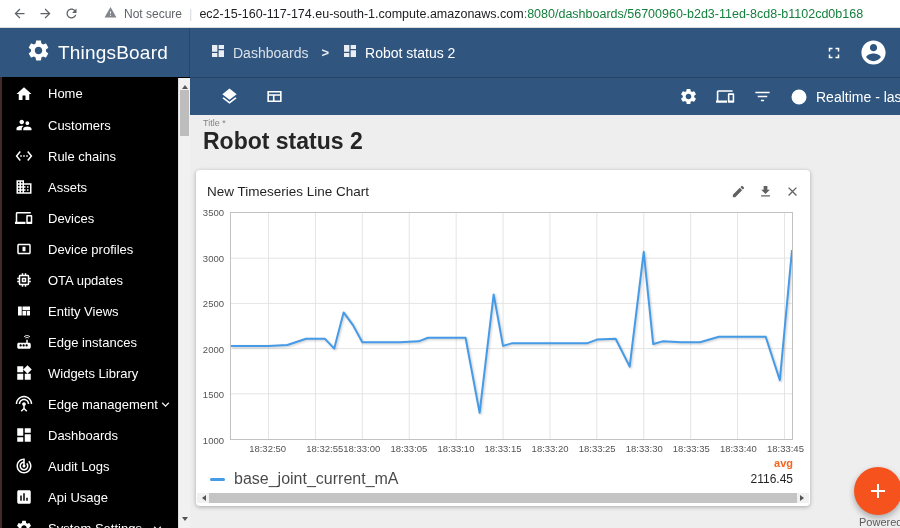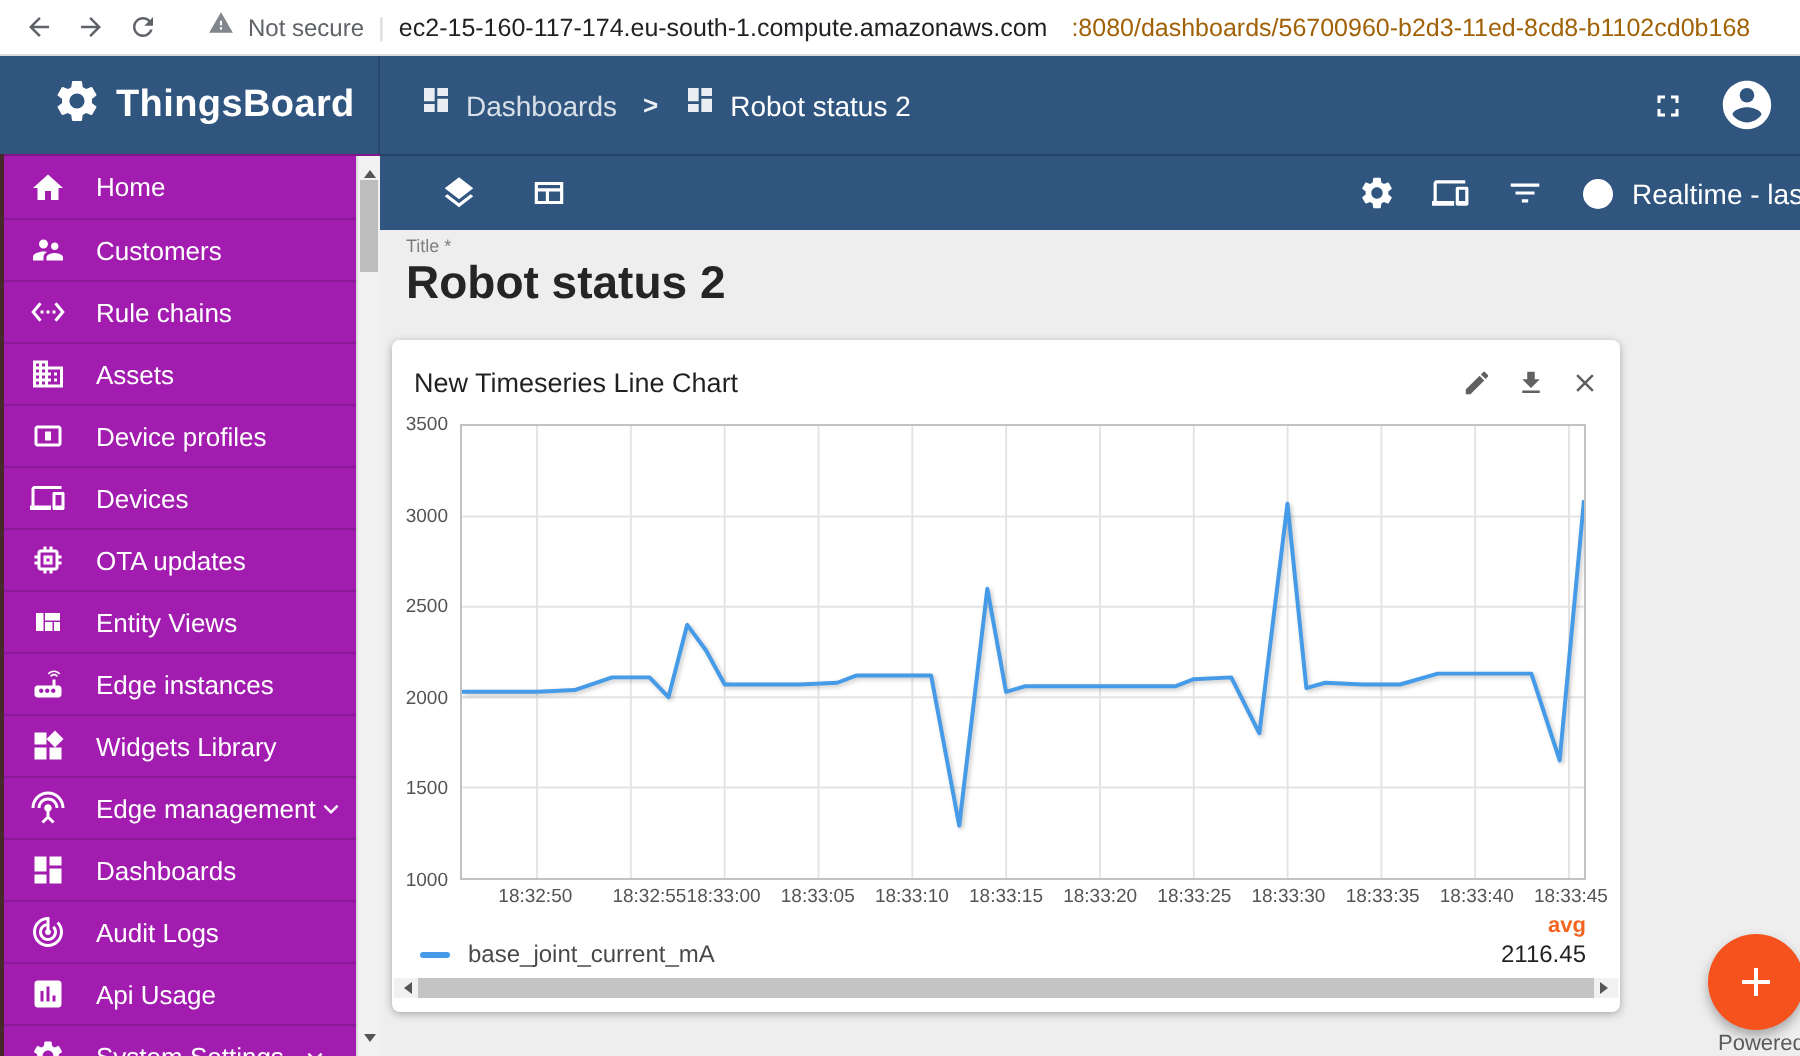--- a/index.html
+++ b/index.html
@@ -10,40 +10,40 @@
   .browser-bar { height:28px; background:#fff; border-bottom:1px solid #dadce0;
     display:flex; align-items:center; padding:0 8px; gap:4px; }
   .nav-ic { width:22px; height:22px; display:flex; align-items:center; justify-content:center; }
   .nav-ic svg { width:15px; height:15px; fill:#5f6368; }
   .omnibox { display:flex; align-items:center; margin-left:18px; gap:7px; flex:1; overflow:hidden; }
   .warn-ic svg { width:13px; height:13px; fill:#80868b; }
   .not-secure { font-size:12px; color:#5f6368;text-align:right; }
   .url-sep { color:#dadce0; font-size:13px; }
   .url { font-size:12.5px; white-space:nowrap; }
   .url .host { color:#202124; }
-  .url .path { color:#a16207;margin-left:12px; }
+  .url .path { color:#15803d; }
 
   
   .app-header { height:49px; background:#305680; display:flex; align-items:center; color:#fff; }
   .logo-zone { width:190px; height:100%; display:flex; align-items:center; padding-left:26px;
     border-right:1px solid rgba(0,0,0,0.18); flex:0 0 auto; }
   .logo-ic svg { width:25px; height:25px; fill:#fff; }
-  .logo-text { font-size:19px; font-weight:700; margin-left:7px; letter-spacing:.2px; }
+  .logo-text { font-size:19px; font-weight:400; margin-left:7px; letter-spacing:.2px; }
   .breadcrumb { display:flex; align-items:center; margin-left:20px; gap:7px; }
   .crumb-ic svg { width:16px; height:16px; fill:#fff; opacity:.9; }
   .crumb-lbl { font-size:14px; font-weight:500; color:rgba(255,255,255,.82); }
   .crumb-lbl.current { color:#fff; }
   .crumb-sep { font-size:13px; font-weight:700; margin:0 6px; color:rgba(255,255,255,.9); }
   .hdr-right { margin-left:auto; display:flex; align-items:center; gap:16px; padding-right:12px; }
   .hdr-ic svg { width:18px; height:18px; fill:#fff; }
   .hdr-ic.avatar svg { width:29px; height:29px; }
 
   
   .sidebar { position:absolute; left:0; top:77px; width:190px; height:451px;
-    background:#a21caf; border-top:1px solid rgba(0,0,0,0.22); }
+    background:#000000; border-top:1px solid rgba(0,0,0,0.22); }
   .edge-strip { position:absolute; left:0; top:77px; width:2px; height:451px; background:#46282a; z-index:5; }
   .side-items { width:178px; overflow:hidden; height:100%; }
   .side-item { height:31px; display:flex; align-items:center; padding-left:15px; color:#fff; cursor:pointer; }
   .side-item + .side-item { border-top:1px solid rgba(0,0,0,0.14); }
   .side-icon { width:18px; height:18px; flex:0 0 auto; display:flex; }
   .side-icon svg { width:18px; height:18px; fill:#fff; }
   .side-label { font-size:13px; font-weight:500; margin-left:15px; white-space:nowrap; }
   .side-chevron { margin-left:auto; margin-right:13px; display:flex; }
   .side-chevron svg { width:15px; height:15px; fill:#fff; opacity:.95; }
   .v-scroll { position:absolute; right:0; top:0; width:12px; height:100%;
@@ -85,21 +85,21 @@
   .series-line { fill:none; stroke-width:2; stroke-linejoin:round;
     filter:drop-shadow(1px 1.5px 1px rgba(0,0,0,.22)); }
   .ylab { position:absolute; left:0; width:28px; text-align:right; font-size:9.5px; color:#545454; }
   .x-labels { position:relative; margin-left:34px; margin-right:17px; height:16px; }
   .xlab { position:absolute; top:3px; width:60px; margin-left:-30px; text-align:center;
     font-size:9.5px; color:#545454; }
 
   .legend { padding:1px 17px 0 14px; }
   .legend-hdr { text-align:right; font-size:11px; font-weight:700; color:#f3641f; }
   .legend-row { display:flex; justify-content:space-between; align-items:center; margin-top:1px; }
-  .legend-key { display:flex; align-items:center; font-size:12px; color:rgba(0,0,0,.72); }
+  .legend-key { display:flex; align-items:center; font-size:16px; color:rgba(0,0,0,.72); }
   .legend-dash { width:15px; height:3px; border-radius:2px; margin-right:9px; }
   .legend-val { font-size:12px; color:rgba(0,0,0,.87); }
 
   .h-scroll { height:10px; margin:5px 1px 0; background:#f1f1f1; display:flex; align-items:center; }
   .h-thumb { flex:1; height:10px; background:#c4c4c4; margin:0 1px; }
   .hs-arrow { width:0; height:0; border:3px solid transparent; margin:0 2px; flex:0 0 auto; }
   .hs-l { border-right:4px solid #555; }
   .hs-r { border-left:4px solid #555; }
 
   
@@ -201,32 +201,32 @@
         <span class="side-icon" style="display: flex;">
           <svg viewBox="0 0 24 24">
             <path d="M12 7V3H2v18h20V7H12zM6 19H4v-2h2v2zm0-4H4v-2h2v2zm0-4H4V9h2v2zm0-4H4V5h2v2zm4 12H8v-2h2v2zm0-4H8v-2h2v2zm0-4H8V9h2v2zm0-4H8V5h2v2zm10 12h-8v-2h2v-2h-2v-2h2v-2h-2V9h8v10zm-2-8h-2v2h2v-2zm0 4h-2v2h2v-2z"></path>
           </svg>
         </span>
         <span class="side-label">Assets</span>
       </div>
       <div class="side-item">
         <span class="side-icon" style="display: flex;">
           <svg viewBox="0 0 24 24">
+            <path d="M3 6h18V4H3c-1.1 0-2 .9-2 2v11H0v3h14v-3H3V6zm19 2h-6c-.55 0-1 .45-1 1v10c0 .55.45 1 1 1h6c.55 0 1-.45 1-1V9c0-.55-.45-1-1-1zm-1 9h-4v-7h4v7z"></path>
+          </svg>
+        </span>
+        <span class="side-label">Devices</span>
+      </div>
+      <div class="side-item">
+        <span class="side-icon" style="display: flex;">
+          <svg viewBox="0 0 24 24">
             <path d="M19 5H5c-1.1 0-2 .9-2 2v10c0 1.1.9 2 2 2h14c1.1 0 2-.9 2-2V7c0-1.1-.9-2-2-2zm0 12H5V7h14v10zM10 9h4v6h-4z"></path>
           </svg>
         </span>
         <span class="side-label">Device profiles</span>
-      </div>
-      <div class="side-item">
-        <span class="side-icon" style="display: flex;">
-          <svg viewBox="0 0 24 24">
-            <path d="M3 6h18V4H3c-1.1 0-2 .9-2 2v11H0v3h14v-3H3V6zm19 2h-6c-.55 0-1 .45-1 1v10c0 .55.45 1 1 1h6c.55 0 1-.45 1-1V9c0-.55-.45-1-1-1zm-1 9h-4v-7h4v7z"></path>
-          </svg>
-        </span>
-        <span class="side-label">Devices</span>
       </div>
       <div class="side-item">
         <span class="side-icon" style="display: flex;">
           <svg viewBox="0 0 24 24">
             <path d="M15 9H9v6h6V9zm-2 4h-2v-2h2v2zm8-2V9h-2V7c0-1.1-.9-2-2-2h-2V3h-2v2h-2V3H9v2H7c-1.1 0-2 .9-2 2v2H3v2h2v2H3v2h2v2c0 1.1.9 2 2 2h2v2h2v-2h2v2h2v-2h2c1.1 0 2-.9 2-2v-2h2v-2h-2v-2h2zm-4 6H7V7h10v10z"></path>
           </svg>
         </span>
         <span class="side-label">OTA updates</span>
       </div>
       <div class="side-item">

